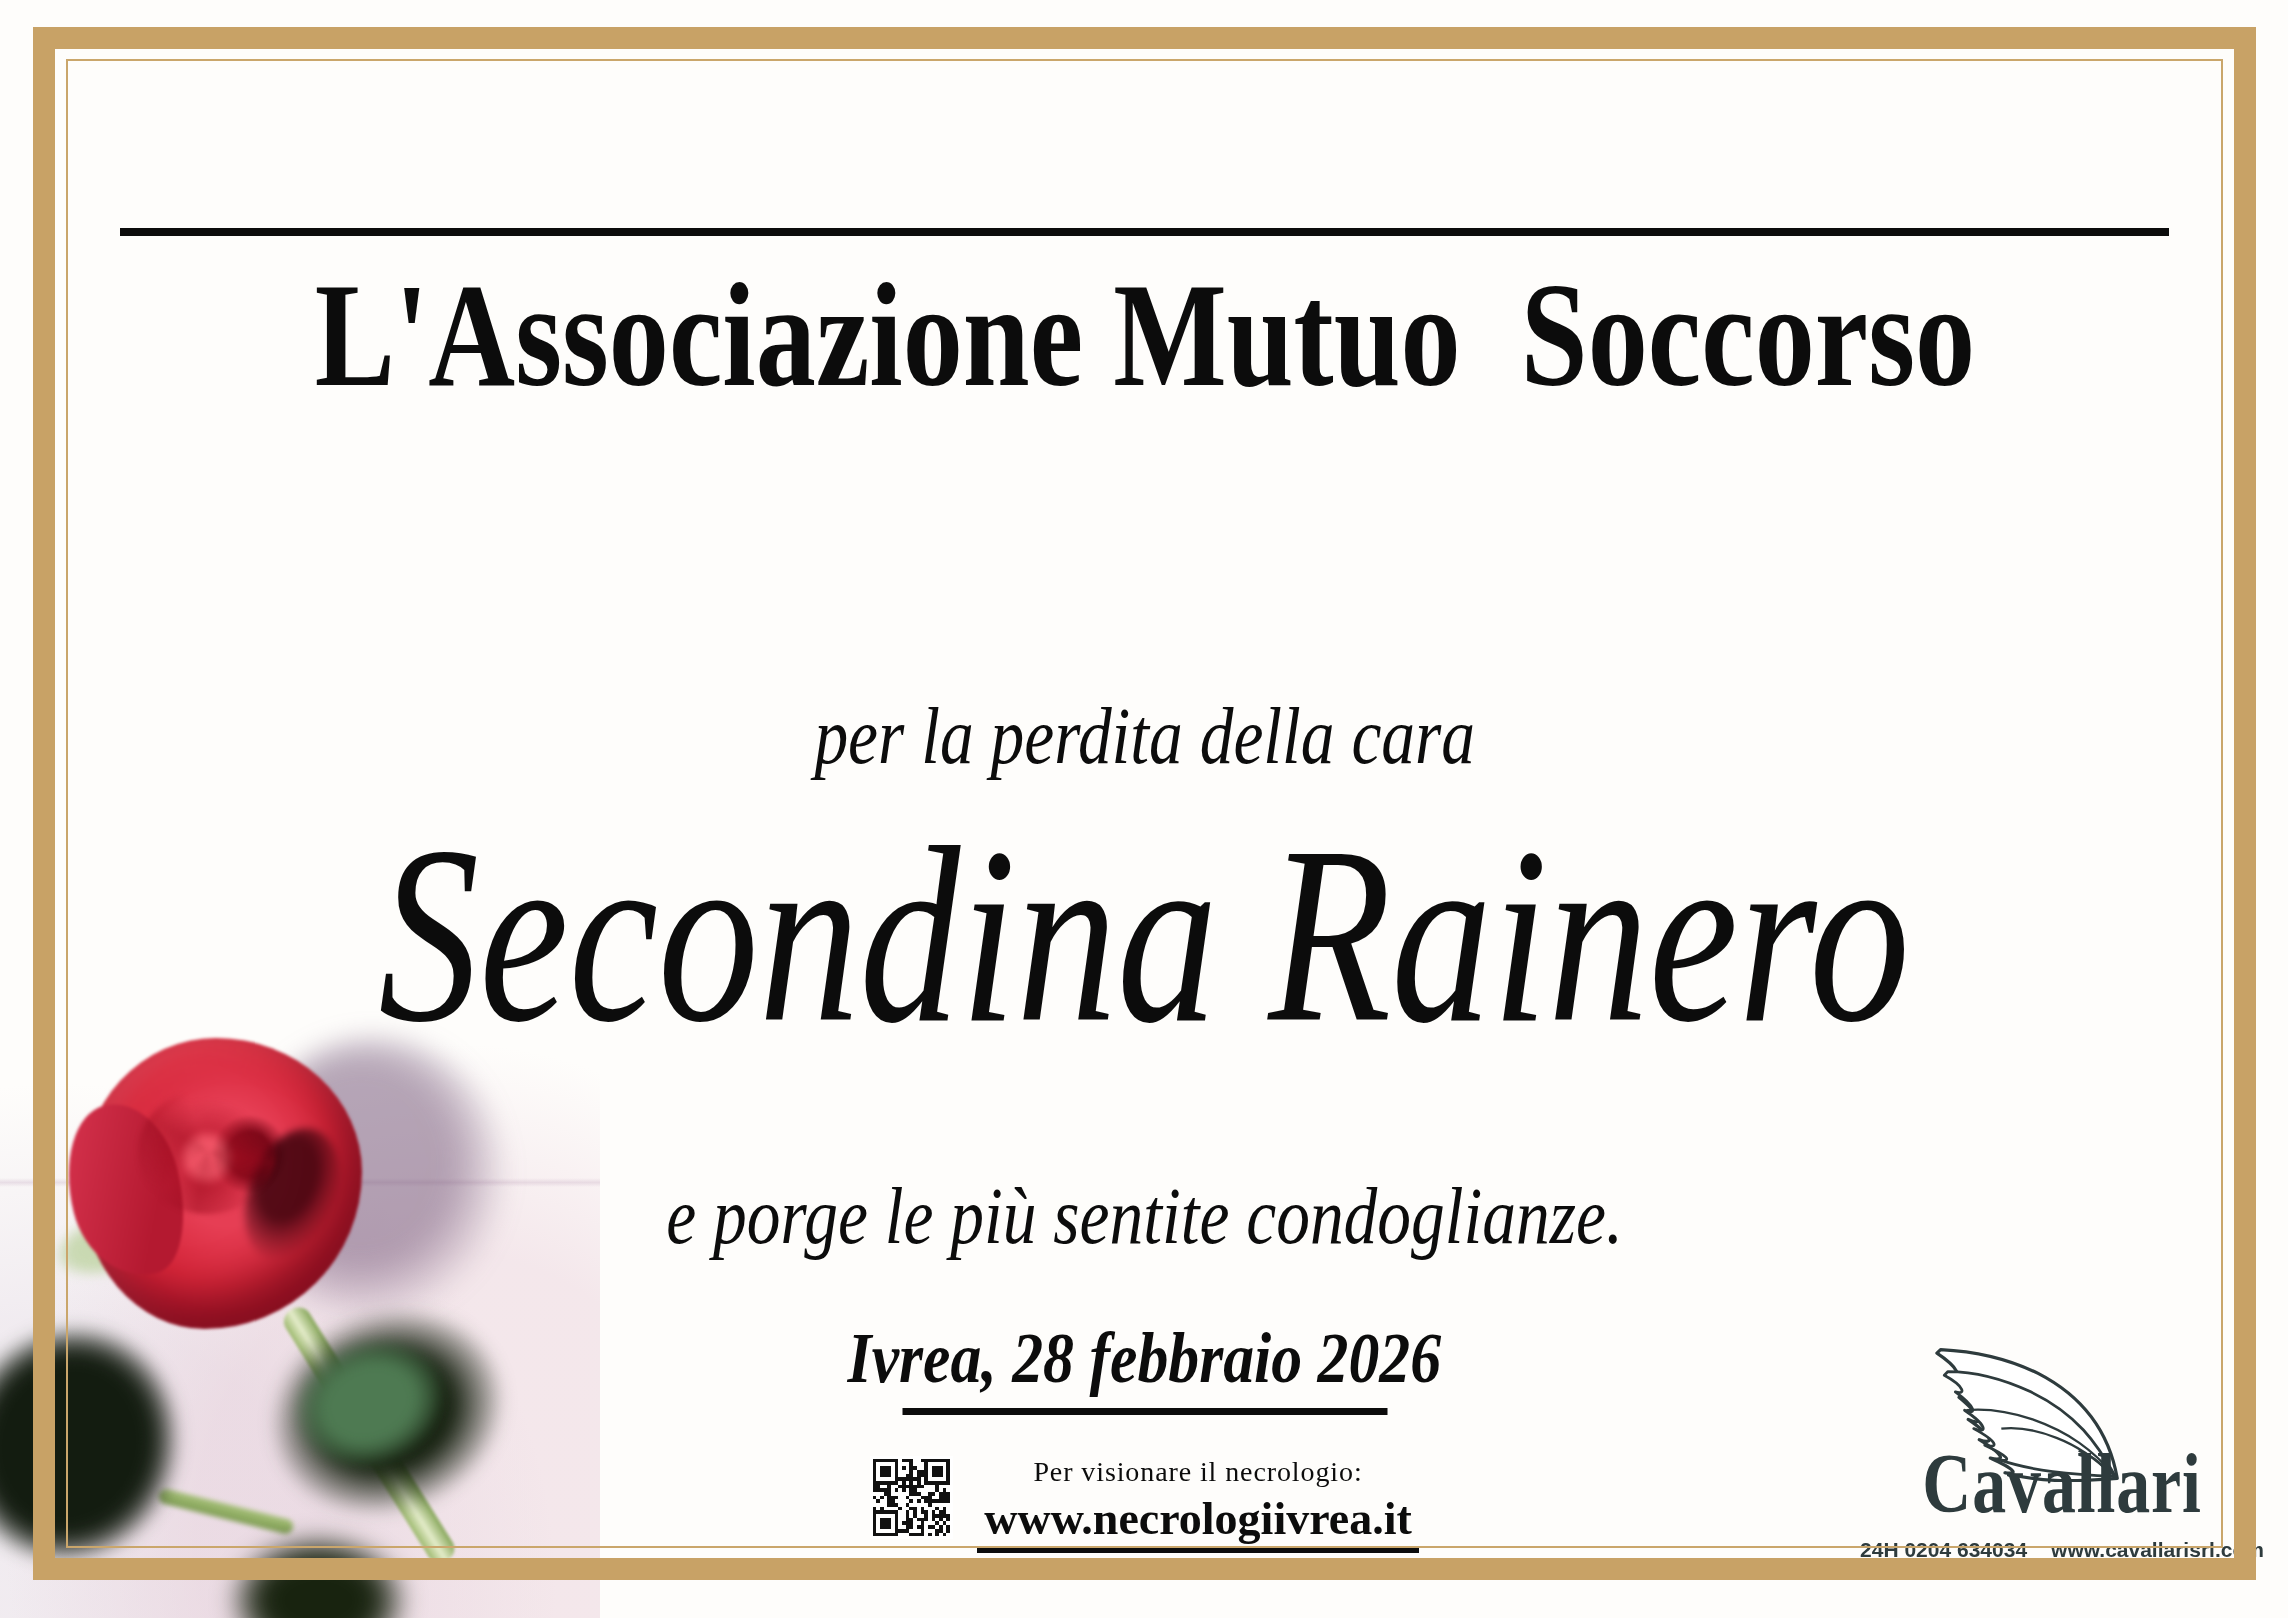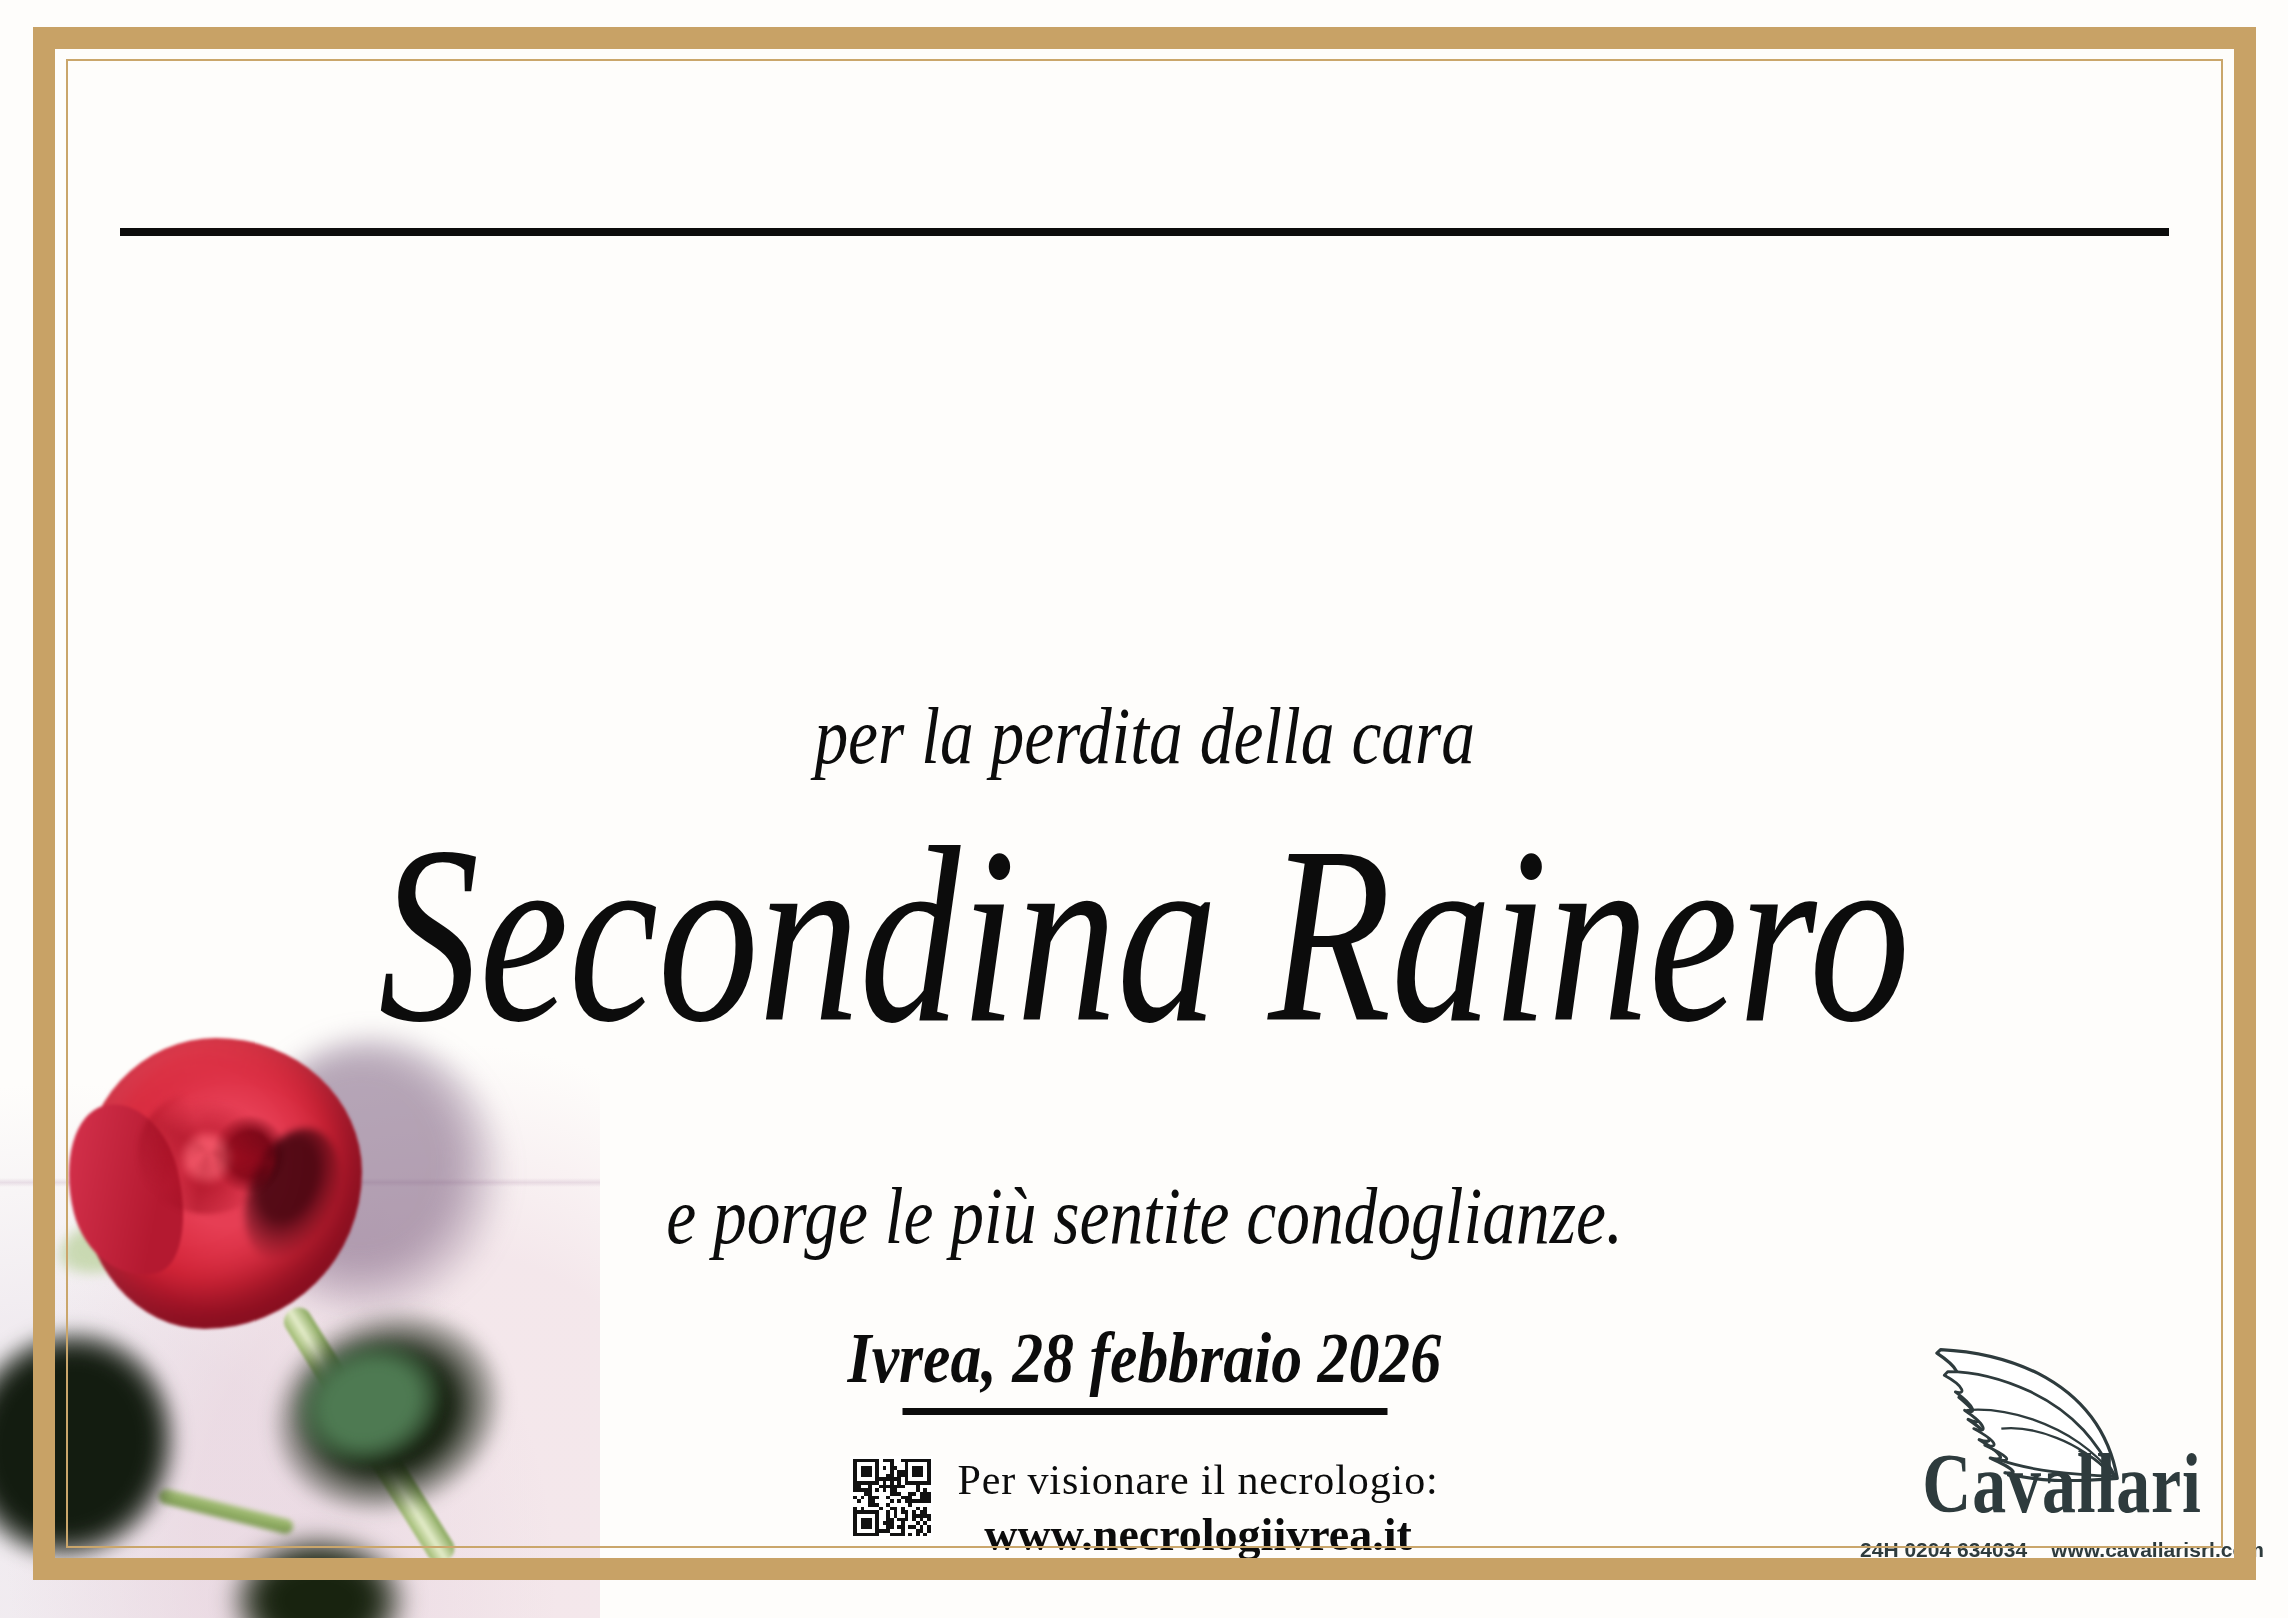--- a/index.html
+++ b/index.html
@@ -104,21 +104,21 @@
   .date-row{position:absolute;top:1314px;left:0;width:100%;height:88px;
     display:flex;align-items:center;justify-content:center;}
   .date-text{font-weight:bold;font-style:italic;font-size:65px;transform:scale(0.95,1.1);}
   .date-rule{position:absolute;top:1408px;left:50%;width:485px;height:6.5px;background:#0c0c0c;
     transform:translateX(-50%);}
 
   .necro-row{position:absolute;top:1456px;left:0;width:100%;
     display:flex;align-items:flex-start;justify-content:center;gap:24px;}
   .qr{background:#fff;padding:2.8px;line-height:0;}
   .necro-col{display:flex;flex-direction:column;align-items:center;}
-  .necro-prompt{font-size:42px;letter-spacing:0.9px;}
+  .necro-prompt{font-size:28px;letter-spacing:0.9px;}
   .necro-url{font-weight:bold;font-size:46px;border-bottom:6.5px solid #0c0c0c;
     padding:1.8px 7.4px 2.8px 7.4px;margin-top:1.8px;}
 
   
   .publisher{position:absolute;right:70px;bottom:57px;z-index:3;width:314px;text-align:center;color:#2e3b3d;}
   .wing{position:absolute;left:16.6px;top:-109px;width:212px;height:138px;}
   .publisher-name{position:relative;font-weight:bold;font-size:70px;transform:scale(0.97,1.22);
     transform-origin:center bottom;display:inline-block;letter-spacing:0.9px;}
   .publisher-contact{position:relative;font-family:"Liberation Sans", sans-serif;font-weight:bold;
     font-size:21px;margin-top:5.5px;display:flex;justify-content:center;gap:24px;white-space:nowrap;}
@@ -140,20 +140,23 @@
     <div class="leaf-green-core"></div>
     <div class="leaf-dark-bottom"></div>
     <div class="rose-head"></div>
     <div class="rose-swirl"></div>
   </div>
 
   <div class="content">
 
     <div class="title-rule"></div>
 
+    <div class="org1-row">
+      <span class="scaled org-text">L'Associazione Mutuo  Soccorso</span>
+    </div>
 
     <div class="intro2-row">
       <span class="scaled intro-text">per la perdita della cara</span>
     </div>
 
     <div class="name-row">
       <span class="scaled name-text">Secondina Rainero</span>
     </div>
 
     <div class="condolence-row">

